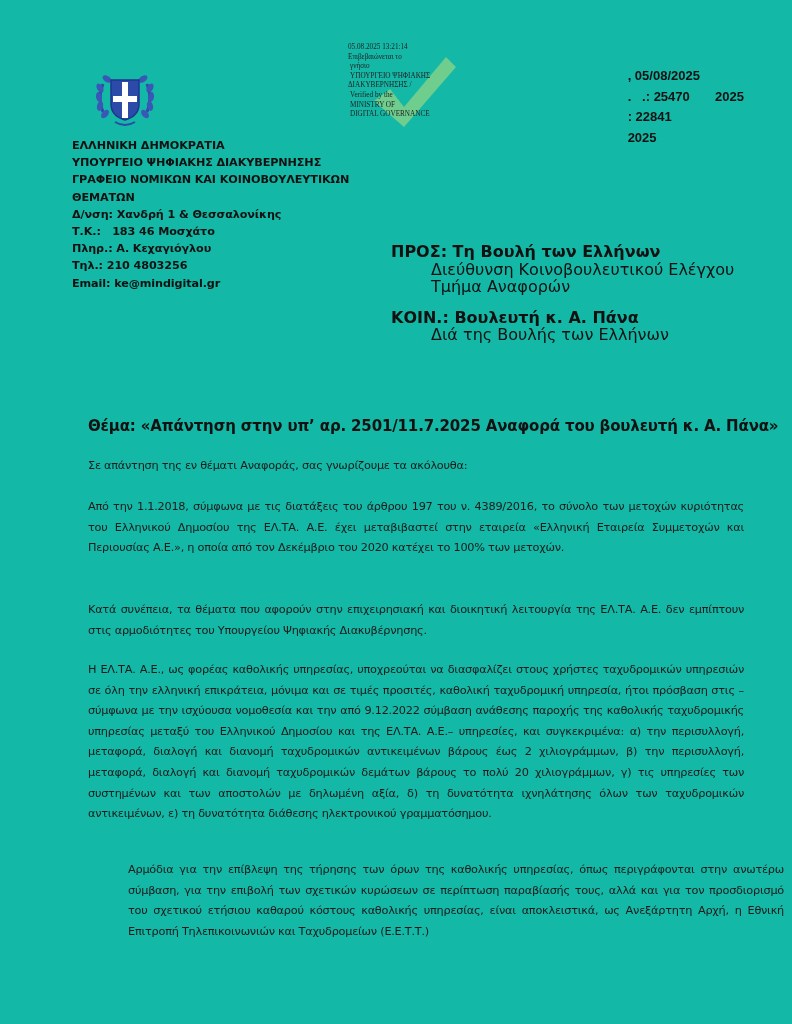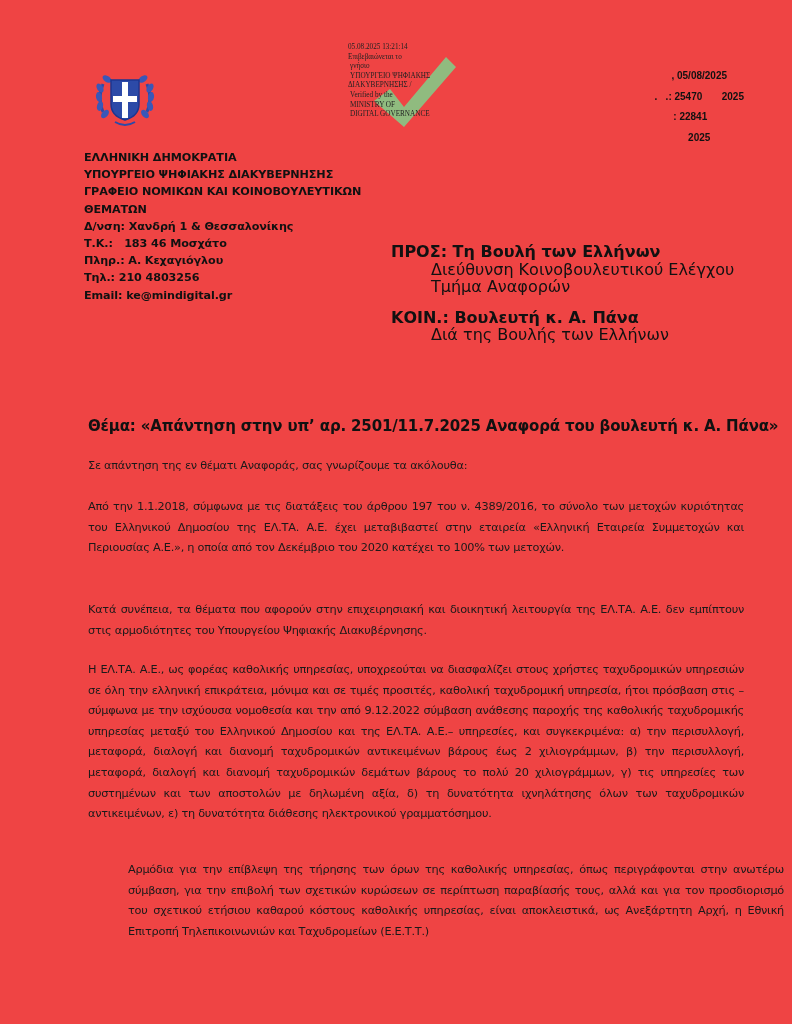--- a/index.html
+++ b/index.html
@@ -1,33 +1,33 @@
 <!DOCTYPE html>
 <html><head>
 <meta charset="utf-8">
 <style>
   html, body { margin: 0; padding: 0; background: #ffffff; }
   body { width: 792px; height: 1024px; position: relative; overflow: hidden; color: #111; font-family: "Liberation Sans", sans-serif; }
-  .page { position: absolute; left: 0; top: 0; width: 792px; height: 1024px; background: #ef4444; }
+  .page { position: absolute; left: 0; top: 0; width: 792px; height: 1024px; background: #14b8a6; }
 
   
   .emblem { position: absolute; left: 93px; top: 66px; width: 64px; height: 64px; }
 
   
   .stamp { position: absolute; left: 348px; top: 43px; width: 120px; height: 86px; font-family: "Liberation Serif", serif; font-size: 7.2px; line-height: 9.6px; color: #222; }
   .stamp .check { position: absolute; left: 20px; top: 8px; width: 90px; height: 80px; }
   .stamp .line { position: relative; white-space: nowrap; }
   .stamp .indent { padding-left: 2px; }
 
   
-  .proto { position: absolute; right: 48px; top: 66px; text-align: center; font-weight: bold; font-size: 10px; line-height: 20.5px; color: #111; }
+  .proto { position: absolute; right: 48px; top: 66px; text-align: left; font-weight: bold; font-size: 13px; line-height: 20.5px; color: #111; }
   .proto div { white-space: pre; }
 
   
-  .sender { position: absolute; left: 84px; top: 137px; font-family: "DejaVu Sans", sans-serif; font-weight: bold; font-size: 11.2px; line-height: 17.2px; color: #111; letter-spacing: -0.1px; margin-top: 12px; }
+  .sender { position: absolute; left: 72px; top: 137px; font-family: "DejaVu Sans", sans-serif; font-weight: bold; font-size: 11.2px; line-height: 17.2px; color: #111; letter-spacing: -0.1px; }
   .sender div { white-space: pre; }
 
   
   .recip { position: absolute; left: 391px; top: 243px; font-family: "DejaVu Sans", sans-serif; font-size: 16px; line-height: 17.6px; color: #111; }
   .recip .b { font-weight: bold; }
   .recip .ind { padding-left: 40px; }
   .recip .gap { height: 13px; }
   .recip div { white-space: pre; }
 
   

